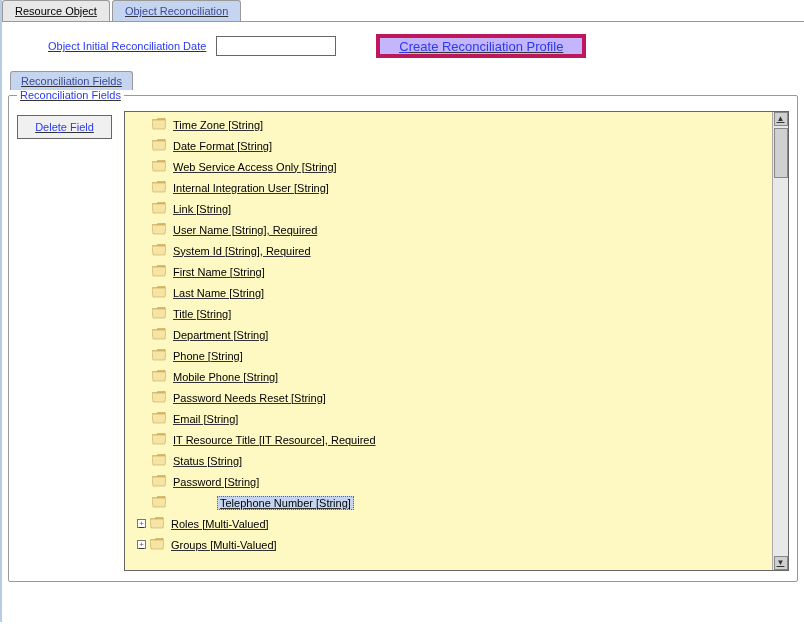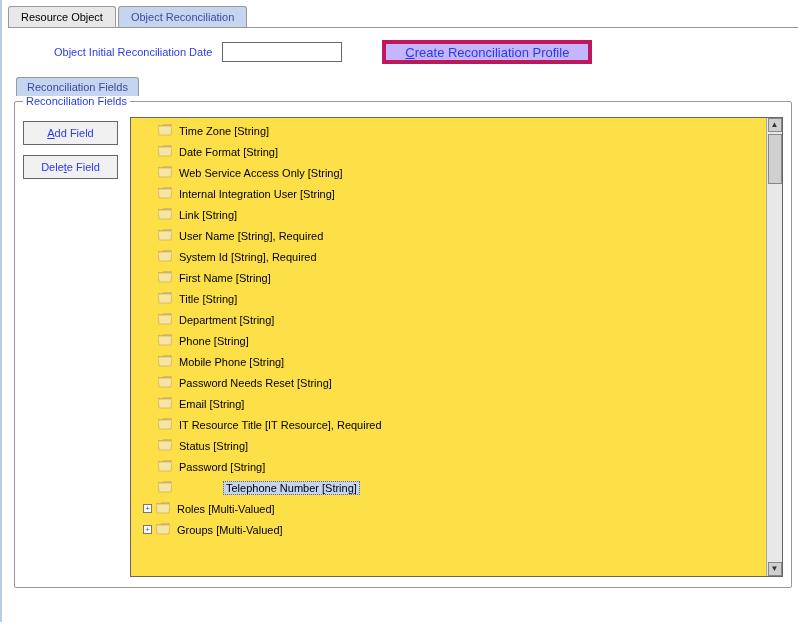--- a/index.html
+++ b/index.html
@@ -7,21 +7,22 @@
     margin: 0;
     font-family: Arial, sans-serif;
     font-size: 11px;
     background: #ffffff;
     color: #333;
   }
   .app {
     width: 804px;
     height: 622px;
     border-left: 2px solid #b8cce4;
-    padding: 6px;
+    padding: 0;
+    text-decoration: underline;
   }
 
   
   .top-tabs {
     display: flex;
     border-bottom: 1px solid #999;
     margin-bottom: 0;
   }
   .top-tab {
     padding: 4px 12px;
@@ -123,21 +124,21 @@
     cursor: pointer;
     font-size: 11px;
   }
   .side-btn .ul { text-decoration: underline; }
 
   .tree-box {
     flex: 1;
     height: 460px;
     border: 1px solid #666;
     display: flex;
-    background: #fde047;
+    background: #fef9c3;
     position: relative;
   }
   .tree-content {
     flex: 1;
     overflow: hidden;
     padding: 2px 0 2px 12px;
   }
   .tree-item {
     display: flex;
     align-items: center;
@@ -231,23 +232,20 @@
       <span>Reconciliation Fields</span>
     </div>
   </div>
 
   <fieldset class="fieldset">
     <legend class="fieldset-legend">Reconciliation Fields</legend>
     <div class="fieldset-row">
 
       <div class="button-col">
         <button class="side-btn">
-          <span class="ul">A</span><span>dd Field</span>
-        </button>
-        <button class="side-btn">
           <span>Dele</span><span class="ul">t</span><span>e Field</span>
         </button>
       </div>
 
       <div class="tree-box">
         <div class="tree-content" id="tree-content">
             <div class="tree-item">
               <div class="expander-spacer"></div>
               <span><svg class="folder-icon" viewBox="0 0 14 12">
   <path d="M0 2 L5 2 L6 0 L13 0 L13 2 L0 2 Z" fill="#e6c878" stroke="#b89a4a" stroke-width="0.5"></path>
@@ -303,20 +301,28 @@
 </svg></span>
               <span class="item-label">System Id [String], Required</span>
             </div>
             <div class="tree-item">
               <div class="expander-spacer"></div>
               <span><svg class="folder-icon" viewBox="0 0 14 12">
   <path d="M0 2 L5 2 L6 0 L13 0 L13 2 L0 2 Z" fill="#e6c878" stroke="#b89a4a" stroke-width="0.5"></path>
   <path d="M0 2 L14 2 L13 11 L1 11 Z" fill="#f6e4a4" stroke="#b89a4a" stroke-width="0.5"></path>
 </svg></span>
               <span class="item-label">First Name [String]</span>
+            </div>
+            <div class="tree-item">
+              <div class="expander-spacer"></div>
+              <span><svg class="folder-icon" viewBox="0 0 14 12">
+  <path d="M0 2 L5 2 L6 0 L13 0 L13 2 L0 2 Z" fill="#e6c878" stroke="#b89a4a" stroke-width="0.5"></path>
+  <path d="M0 2 L14 2 L13 11 L1 11 Z" fill="#f6e4a4" stroke="#b89a4a" stroke-width="0.5"></path>
+</svg></span>
+              <span class="item-label">Last Name [String]</span>
             </div>
             <div class="tree-item">
               <div class="expander-spacer"></div>
               <span><svg class="folder-icon" viewBox="0 0 14 12">
   <path d="M0 2 L5 2 L6 0 L13 0 L13 2 L0 2 Z" fill="#e6c878" stroke="#b89a4a" stroke-width="0.5"></path>
   <path d="M0 2 L14 2 L13 11 L1 11 Z" fill="#f6e4a4" stroke="#b89a4a" stroke-width="0.5"></path>
 </svg></span>
               <span class="item-label">Title [String]</span>
             </div>
             <div class="tree-item">

